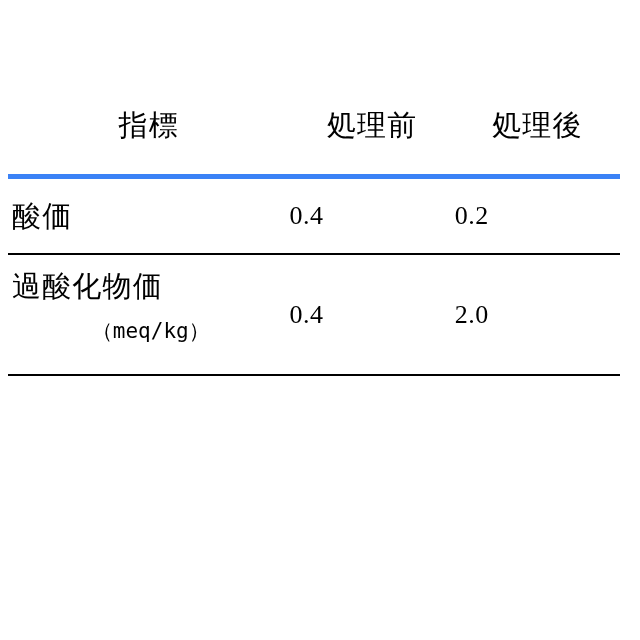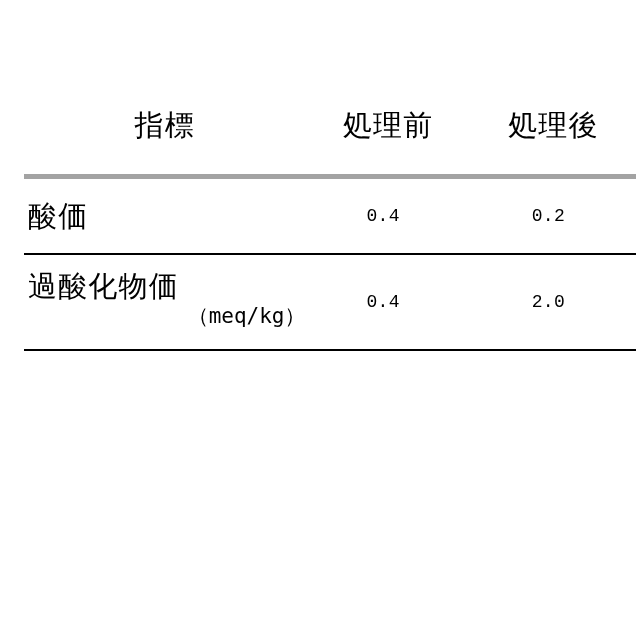--- a/index.html
+++ b/index.html
@@ -15,21 +15,21 @@
     overflow: hidden;
   }
   .page {
     position: relative;
     width: 640px;
     height: 640px;
     box-sizing: border-box;
   }
   .table-wrap {
     position: absolute;
-    left: 24px;
+    left: 8px;
     top: 106px;
     width: 612px;
   }
   table.data-table {
     width: 100%;
     border-collapse: collapse;
     table-layout: fixed;
   }
   table.data-table col.c-label { width: 46%; }
   table.data-table col.c-before { width: 27%; }
@@ -47,52 +47,52 @@
   }
   thead th.h-before,
   thead th.h-after {
     text-align: center;
   }
 
   tbody tr {
     border-top: 2px solid #000000;
   }
   tbody tr:first-child {
-    border-top: 5px solid #a3a3a3;
+    border-top: 5px solid #3b82f6;
   }
   tbody tr:last-child {
     border-bottom: 2px solid #000000;
   }
   tbody td {
     font-size: 29px;
     padding: 20px 0 20px 0;
     vertical-align: middle;
     letter-spacing: 0.04em;
   }
   td.cell-label {
     text-align: left;
     padding-left: 4px;
     line-height: 1.18;
   }
   td.cell-value {
-    text-align: center;
+    text-align: left;
     padding-right: 10px;
-    font-family: Liberation Mono, monospace;
-    font-size: 18px;
+    font-family: Liberation Serif, serif;
+    font-size: 26px;
     letter-spacing: 0.02em;
   }
   .label-sub {
     display: block;
-    text-align: right;
+    text-align: center;
     font-family: "DejaVu Sans Mono", monospace;
     font-size: 21px;
     letter-spacing: 0;
-    margin-top: 1px;
+    margin-top: 16px;
   }
-  .row-tall td.cell-label { padding-top: 14px; padding-bottom: 20px; }
+  .row-tall td.cell-label { padding-top: 14px; padding-bottom: 30px; }
 </style>
 </head>
 <body>
 
 <div class="page">
   <div class="table-wrap">
     <table class="data-table">
       <colgroup>
         <col class="c-label">
         <col class="c-before">

